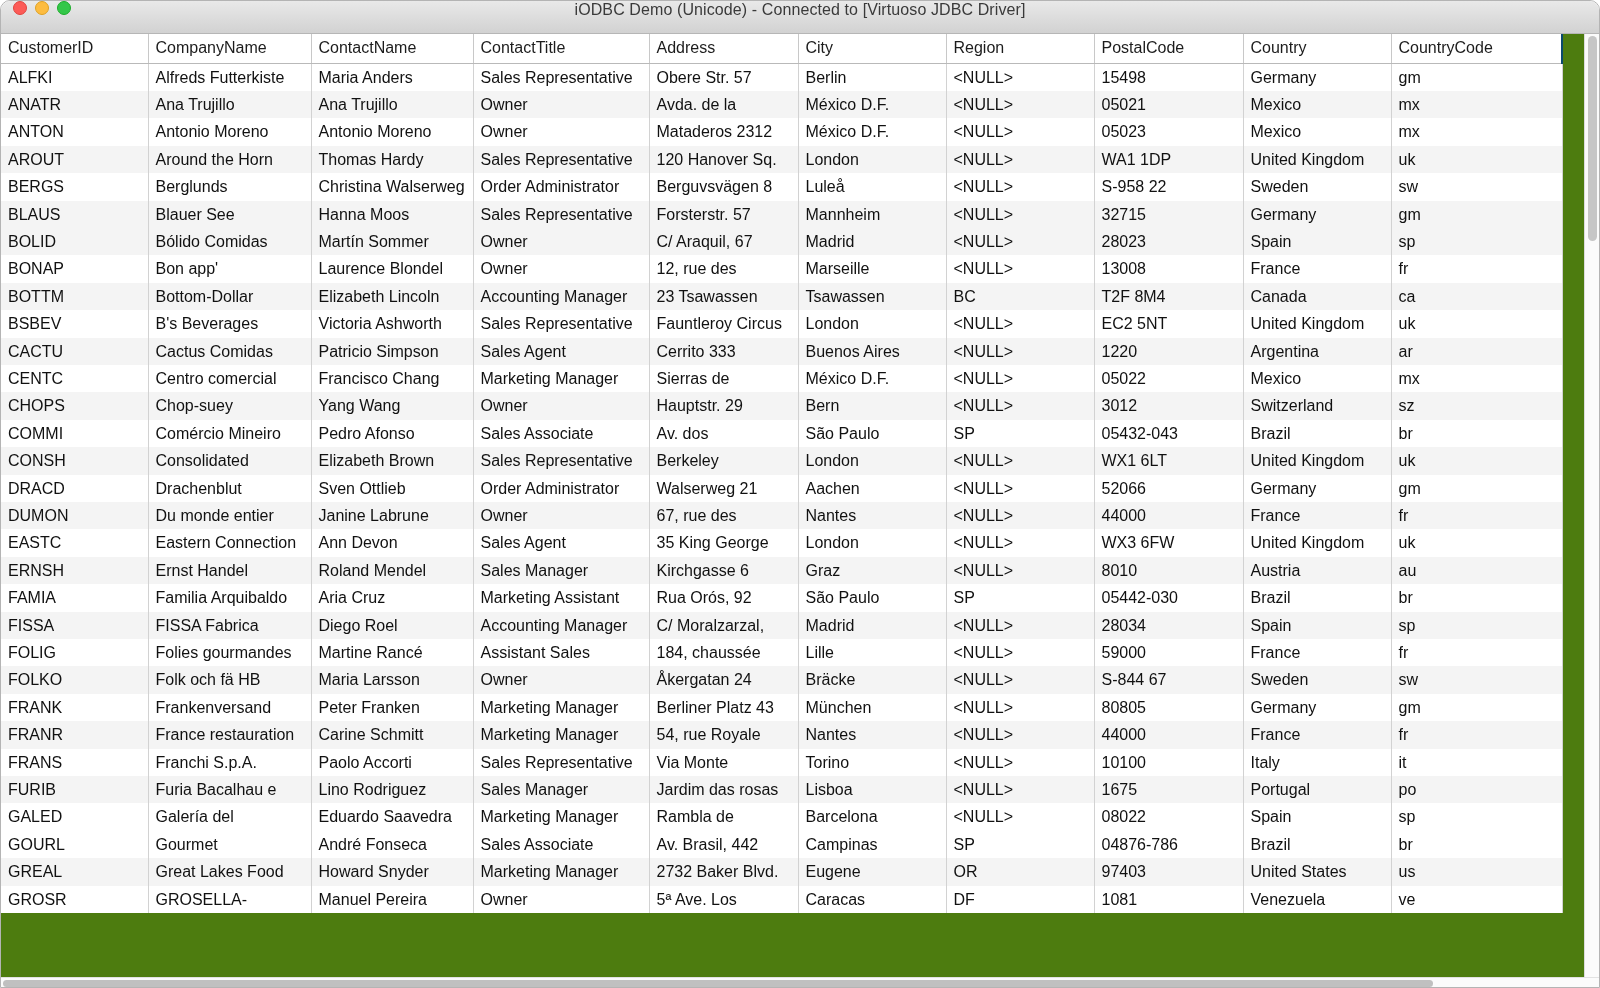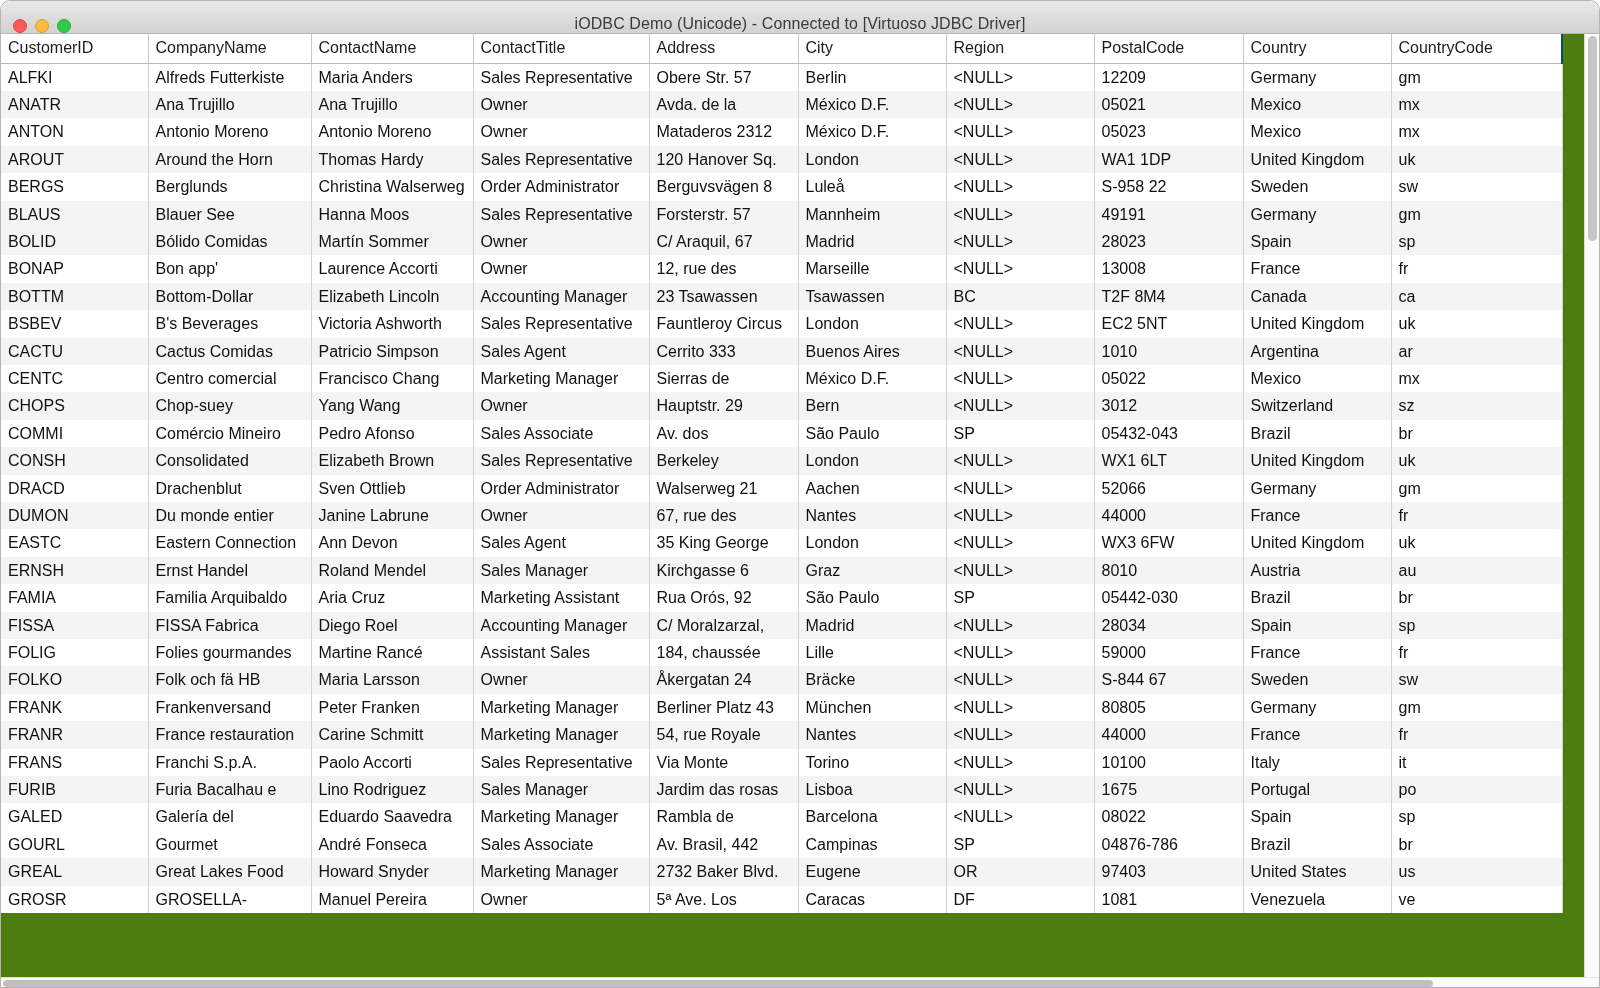--- a/index.html
+++ b/index.html
@@ -23,21 +23,21 @@
   }
 
   
   .titlebar {
     position: relative;
     height: 33px;
     background: linear-gradient(to bottom, #e9e9e9 0%, #dcdcdc 55%, #d2d2d2 100%);
     border-bottom: 1px solid #b6b6b6;
     border-radius: 9px 9px 0 0;
     display: flex;
-    align-items: flex-end;
+    align-items: flex-start;
   }
   .traffic {
     display: flex;
     gap: 8px;
     padding-left: 12px;
     align-items: center;
   }
   .dot {
     width: 14px; height: 14px;
     border-radius: 50%;
@@ -211,21 +211,21 @@
       </thead>
       <tbody id="body-rows">
           <tr class="odd">
             <td>ALFKI</td>
             <td>Alfreds Futterkiste</td>
             <td>Maria Anders</td>
             <td>Sales Representative</td>
             <td>Obere Str. 57</td>
             <td>Berlin</td>
             <td>&lt;NULL&gt;</td>
-            <td>12209</td>
+            <td>15498</td>
             <td>Germany</td>
             <td>gm</td>
           </tr>
           <tr class="even">
             <td>ANATR</td>
             <td>Ana Trujillo</td>
             <td>Ana Trujillo</td>
             <td>Owner</td>
             <td>Avda. de la</td>
             <td>México D.F.</td>
@@ -271,40 +271,40 @@
             <td>sw</td>
           </tr>
           <tr class="even">
             <td>BLAUS</td>
             <td>Blauer See</td>
             <td>Hanna Moos</td>
             <td>Sales Representative</td>
             <td>Forsterstr. 57</td>
             <td>Mannheim</td>
             <td>&lt;NULL&gt;</td>
-            <td>49191</td>
+            <td>32715</td>
             <td>Germany</td>
             <td>gm</td>
           </tr>
           <tr class="even">
             <td>BOLID</td>
             <td>Bólido Comidas</td>
             <td>Martín Sommer</td>
             <td>Owner</td>
             <td>C/ Araquil, 67</td>
             <td>Madrid</td>
             <td>&lt;NULL&gt;</td>
             <td>28023</td>
             <td>Spain</td>
             <td>sp</td>
           </tr>
           <tr class="odd">
             <td>BONAP</td>
             <td>Bon app'</td>
-            <td>Laurence Accorti</td>
+            <td>Laurence Blondel</td>
             <td>Owner</td>
             <td>12, rue des</td>
             <td>Marseille</td>
             <td>&lt;NULL&gt;</td>
             <td>13008</td>
             <td>France</td>
             <td>fr</td>
           </tr>
           <tr class="even">
             <td>BOTTM</td>
@@ -331,21 +331,21 @@
             <td>uk</td>
           </tr>
           <tr class="even">
             <td>CACTU</td>
             <td>Cactus Comidas</td>
             <td>Patricio Simpson</td>
             <td>Sales Agent</td>
             <td>Cerrito 333</td>
             <td>Buenos Aires</td>
             <td>&lt;NULL&gt;</td>
-            <td>1010</td>
+            <td>1220</td>
             <td>Argentina</td>
             <td>ar</td>
           </tr>
           <tr class="odd">
             <td>CENTC</td>
             <td>Centro comercial</td>
             <td>Francisco Chang</td>
             <td>Marketing Manager</td>
             <td>Sierras de</td>
             <td>México D.F.</td>

